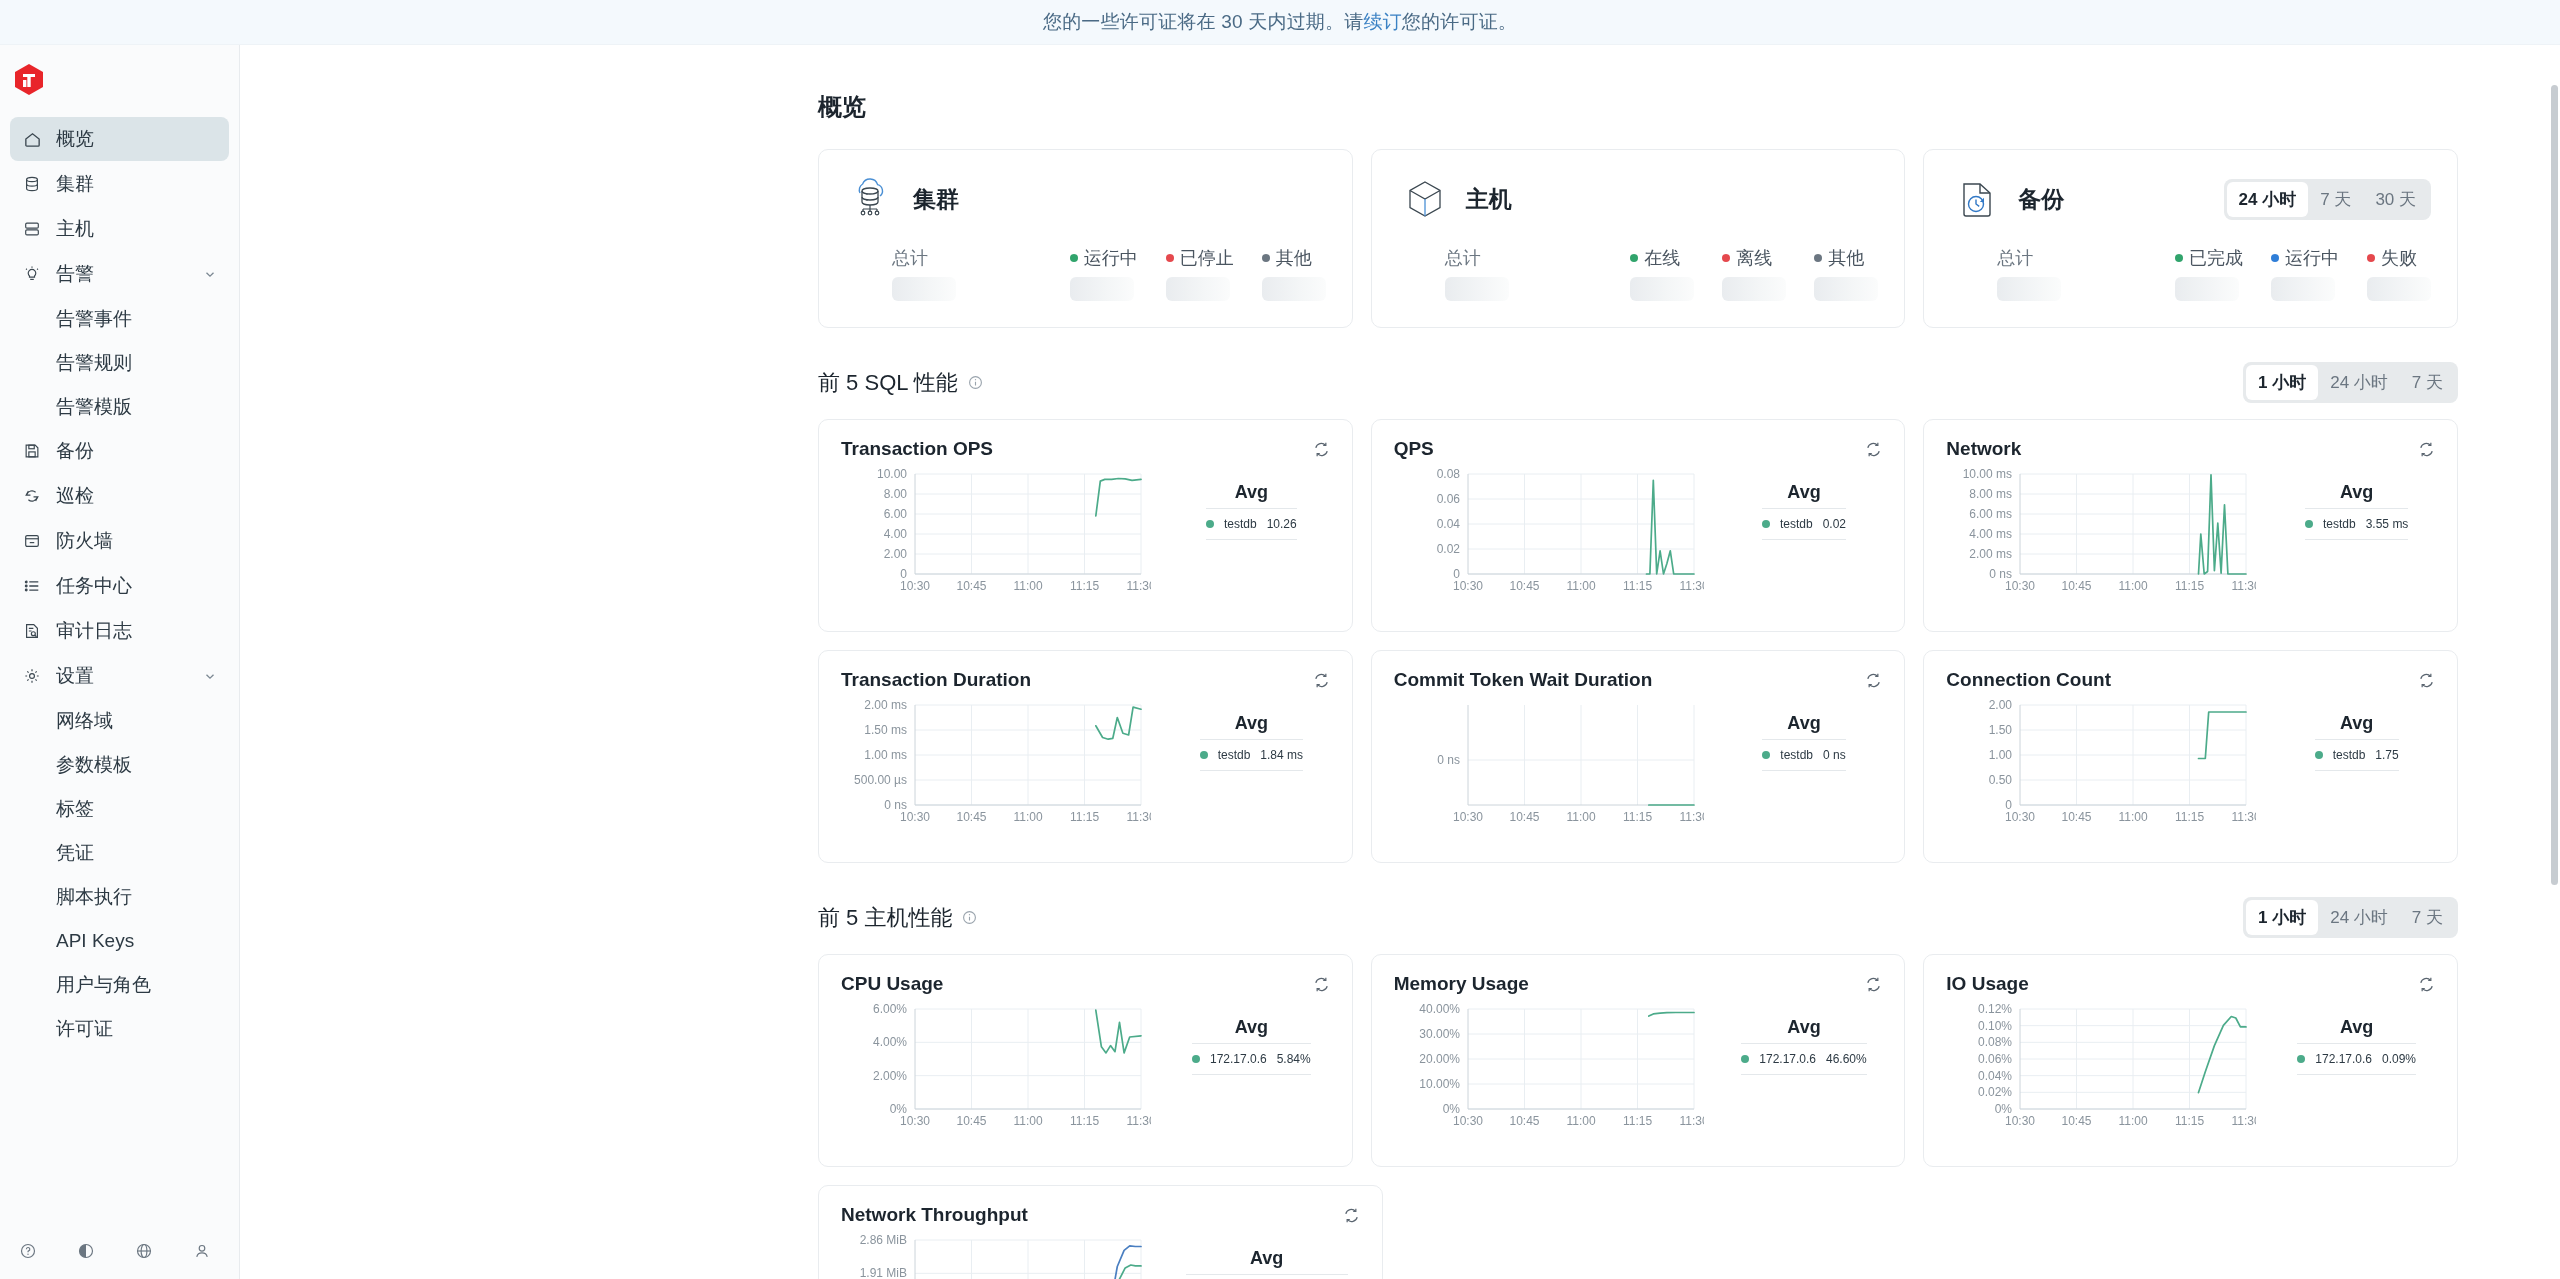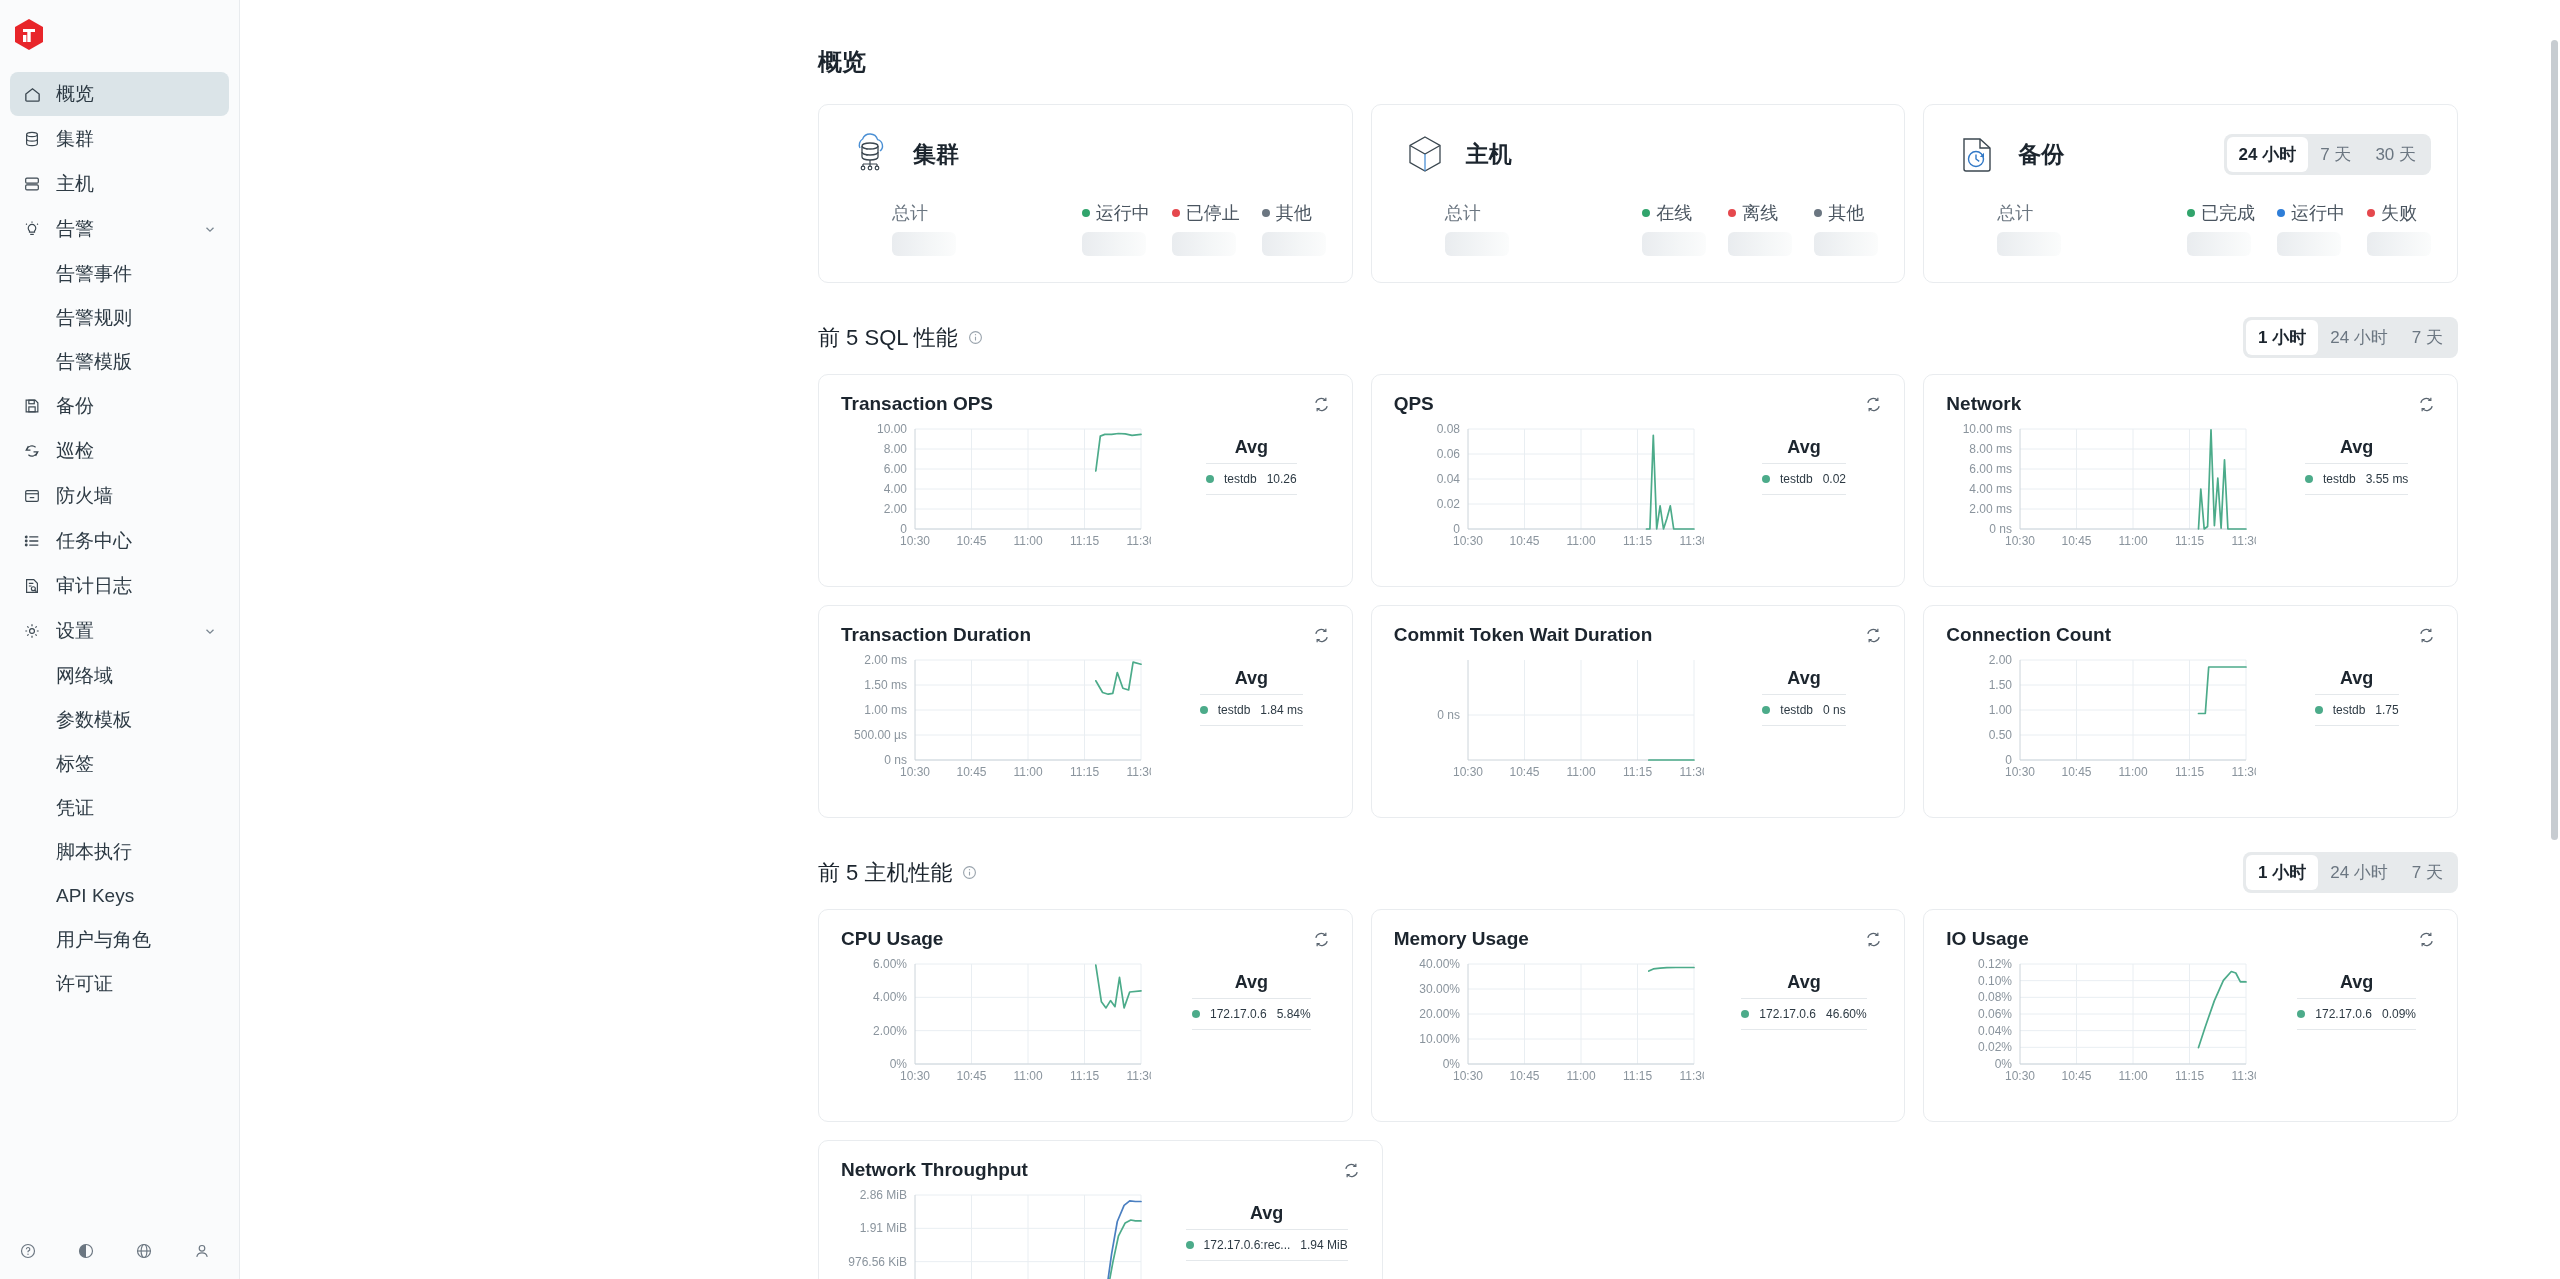--- a/index.html
+++ b/index.html
@@ -88,21 +88,21 @@
 
   .ov-stats { margin-top: 20px; display: flex; align-items: flex-end; margin-left: 47px; }
   .stat-total { display: flex; flex-direction: column; gap: 7px; }
   .stat-label { font-size: 18px; color: #6b7681; }
   .stat-legend { display: flex; align-items: center; gap: 6px; font-size: 18px; color: #4a5560; }
   .dot { width: 8px; height: 8px; border-radius: 50%; display: inline-block; }
   .skeleton {
     width: 64px; height: 24px; border-radius: 6px;
     background: linear-gradient(90deg,#e9ecef 0%,#f4f6f7 60%,#fbfcfc 100%);
   }
-  .ov-right { margin-left: auto; display: flex; gap: 22px; }
+  .ov-right { margin-left: auto; display: flex; gap: 28px; }
   .ov-right .stat-total { align-items: flex-start; }
 
   
   .sec-head { display: flex; align-items: center; margin: 34px 0 16px 0; }
   .sec-title { font-size: 22px; font-weight: 400; color: #1c252e; }
   .info-ico { margin-left: 10px; color: #9aa4ad; display: flex; align-items: center; }
   .sec-seg { margin-left: auto; display: flex; background: #e7eaec; border-radius: 8px; padding: 3px; }
   .sec-seg .seg { font-size: 17px; color: #6b7681; padding: 6px 12px; border-radius: 6px; cursor: pointer; white-space: nowrap; }
   .sec-seg .seg.active { background: #fff; color: #1c252e; font-weight: 600; }
 
@@ -139,20 +139,25 @@
   .scrollbar {
     position: absolute; right: 2px; top: 40px; width: 7px; height: 800px;
     background: #c7ccd1; border-radius: 4px;
   }
 </style>
 </head>
 <body>
 
 <div class="app">
 
+  <div class="license-banner">
+    <span>您的一些许可证将在 30 天内过期。请</span>
+      <a href="#">续订</a>
+      <span>您的许可证。</span>
+  </div>
 
   <div class="body-row">
 
     <div class="sidebar">
       <div class="logo-wrap">
         <span class="logo">
           <svg width="30" height="32" viewBox="0 0 30 32">
             <polygon points="15,1 29,9 29,24 15,32 1,24 1,9" fill="#e8252a"></polygon>
             <path d="M9 11 h12 v3 h-4.3 v10 h-3.4 v-10 H9 z" fill="#fff"></path>
             <rect x="9" y="17" width="3.4" height="7" fill="#fff"></rect>

